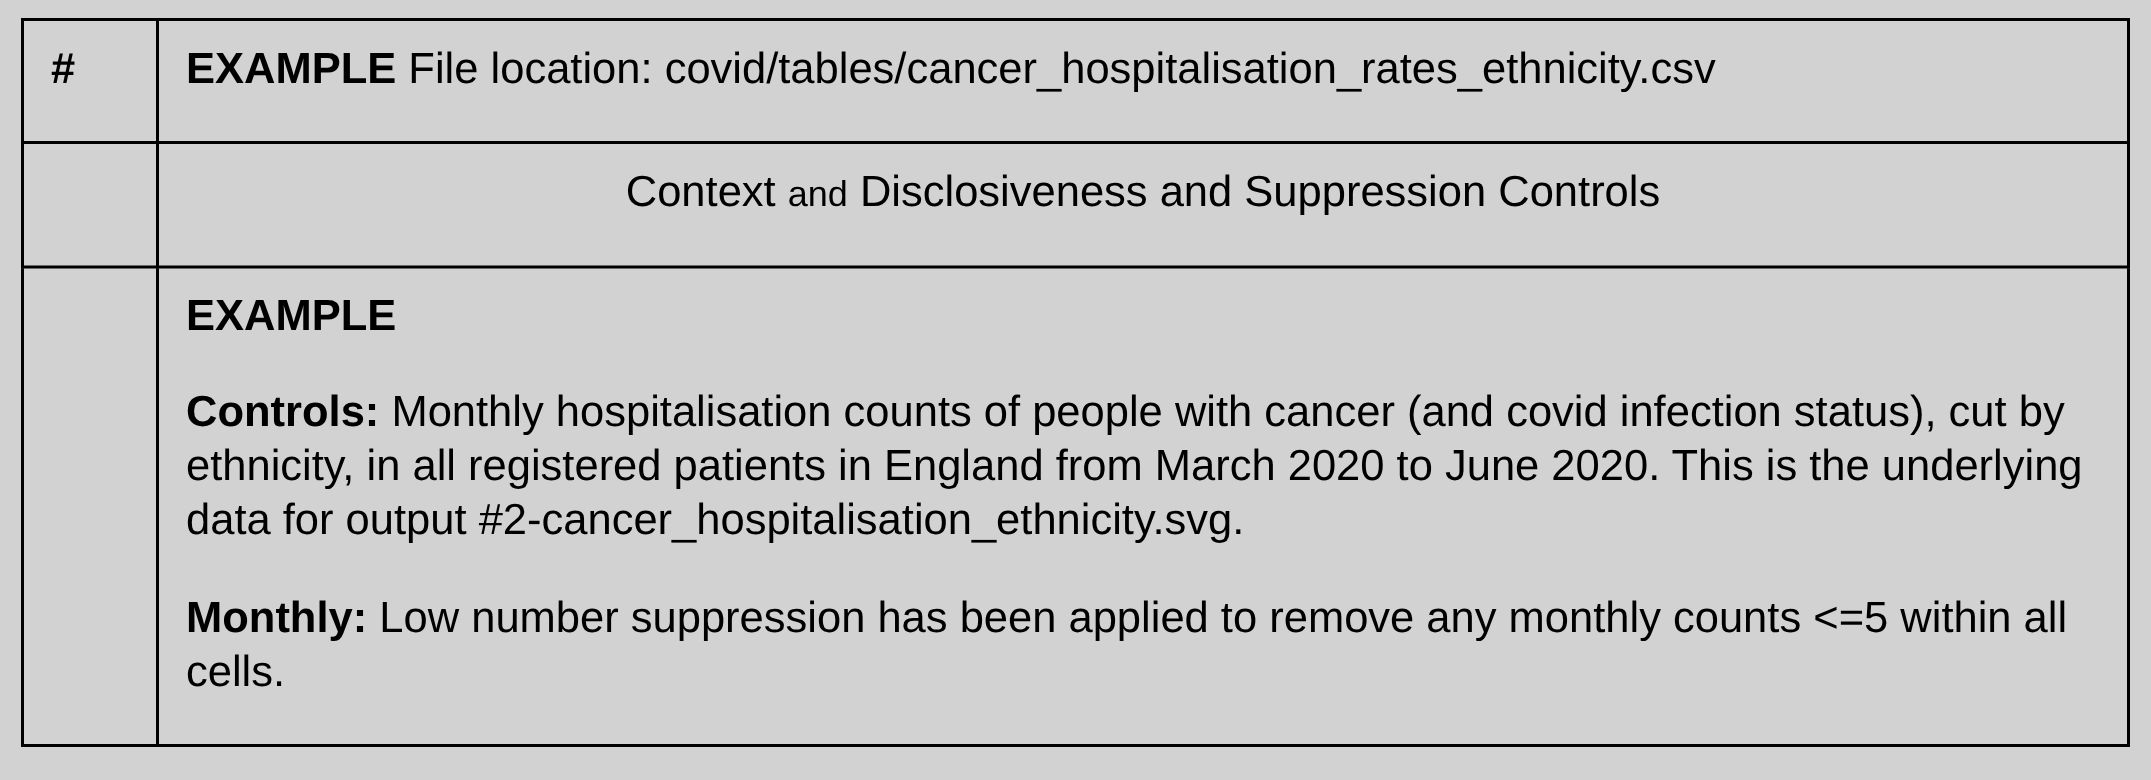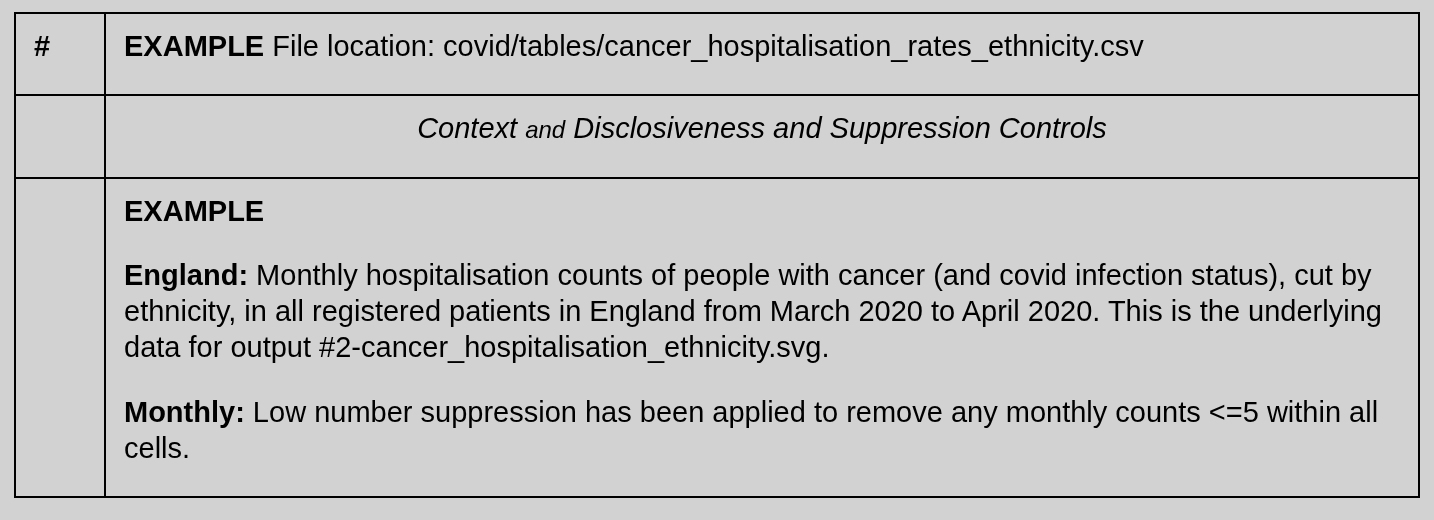--- a/index.html
+++ b/index.html
@@ -38,21 +38,20 @@
     padding-top: 14px;
     padding-bottom: 34px;
   }
   .hdr-bold { font-weight: 700; }
   td.section-title {
     text-align: center;
     padding-top: 26px;
     padding-bottom: 26px;
     font-weight: 400;
     font-size: 29px;
-    font-style: italic;
   }
   .section-and { font-size: 24px; }
   td.body-cell {
     padding-top: 14px;
     padding-bottom: 14px;
   }
   .label { font-weight: 700; }
   .para + .para { margin-top: 28px; }
   .para { margin: 0; }
 </style>
@@ -83,21 +82,21 @@
         </td>
       </tr>
 
       <tr>
         <td></td>
         <td class="body-cell">
           <p class="para">
             <span class="label">EXAMPLE</span>
           </p>
           <p class="para">
-            <span class="label">England:</span><span> Monthly hospitalisation counts of people with cancer (and covid infection status), cut by ethnicity, in all registered patients in England from March 2020 to April 2020.  This is the underlying data for output #2-cancer_hospitalisation_ethnicity.svg.</span>
+            <span class="label">Controls:</span><span> Monthly hospitalisation counts of people with cancer (and covid infection status), cut by ethnicity, in all registered patients in England from March 2020 to June 2020.  This is the underlying data for output #2-cancer_hospitalisation_ethnicity.svg.</span>
           </p>
           <p class="para">
             <span class="label">Monthly:</span><span> Low number suppression has been applied to remove any monthly counts &lt;=5 within all cells.</span>
           </p>
         </td>
       </tr>
     </tbody>
   </table>
 </div>
 

